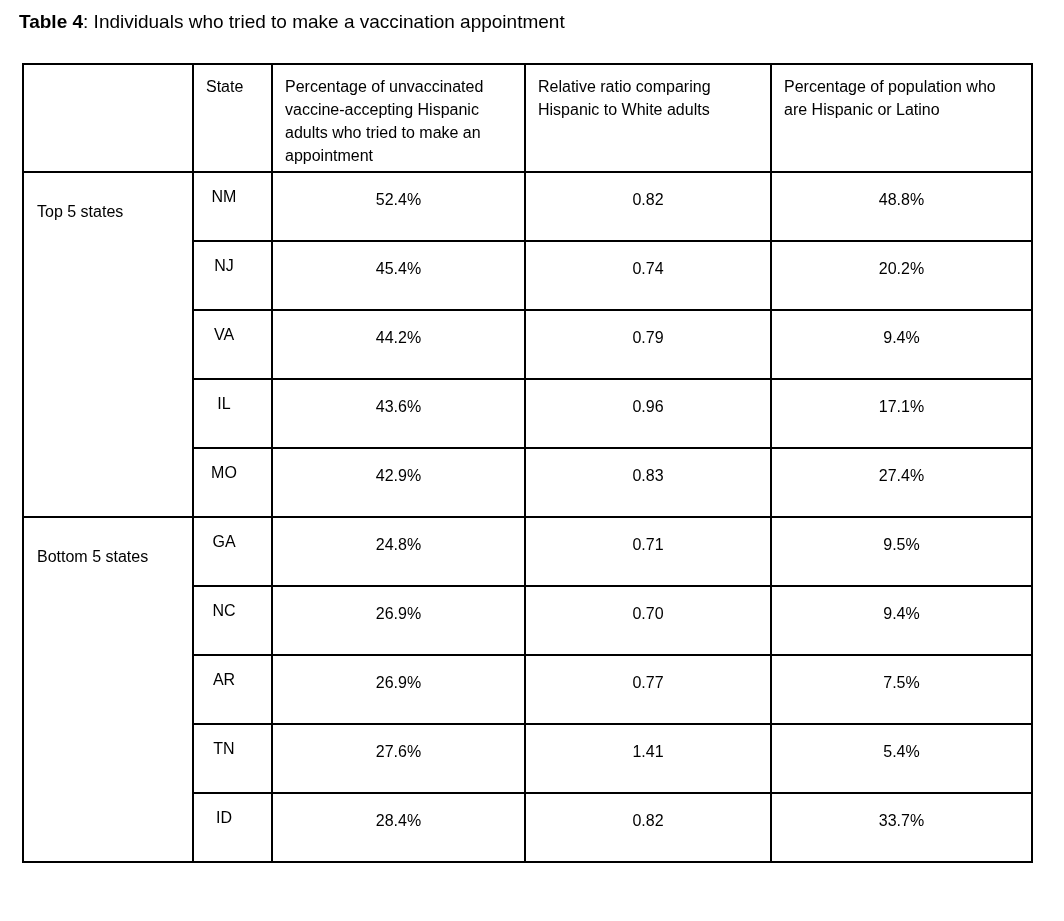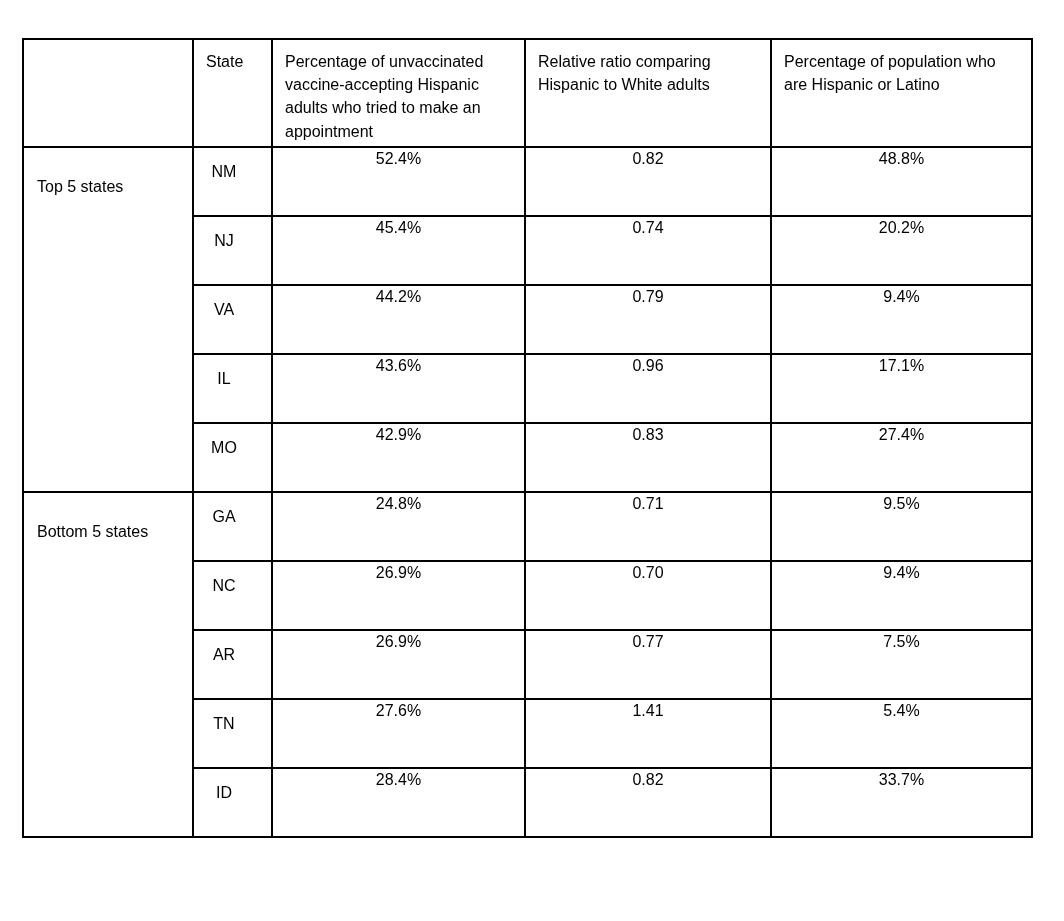--- a/index.html
+++ b/index.html
@@ -58,28 +58,29 @@
     text-align: left;
     padding: 29px 10px 0 13px;
     line-height: 1.3;
   }
   td.state-cell {
     text-align: center;
     padding: 15px 19px 0 2px;
   }
   td.num-cell {
     text-align: center;
-    padding: 2px 4px 0 4px;
+    padding: 18px 4px 0 4px;
   }
 </style>
 </head>
 <body>
 
 <div class="page">
 
+  <p class="doc-title"><b>Table 4</b><span>: Individuals who tried to make a vaccination appointment</span></p>
 
   <table class="data-table">
     <colgroup>
       <col class="c-group">
       <col class="c-state">
       <col class="c-pct">
       <col class="c-ratio">
       <col class="c-pop">
     </colgroup>
     <thead>

